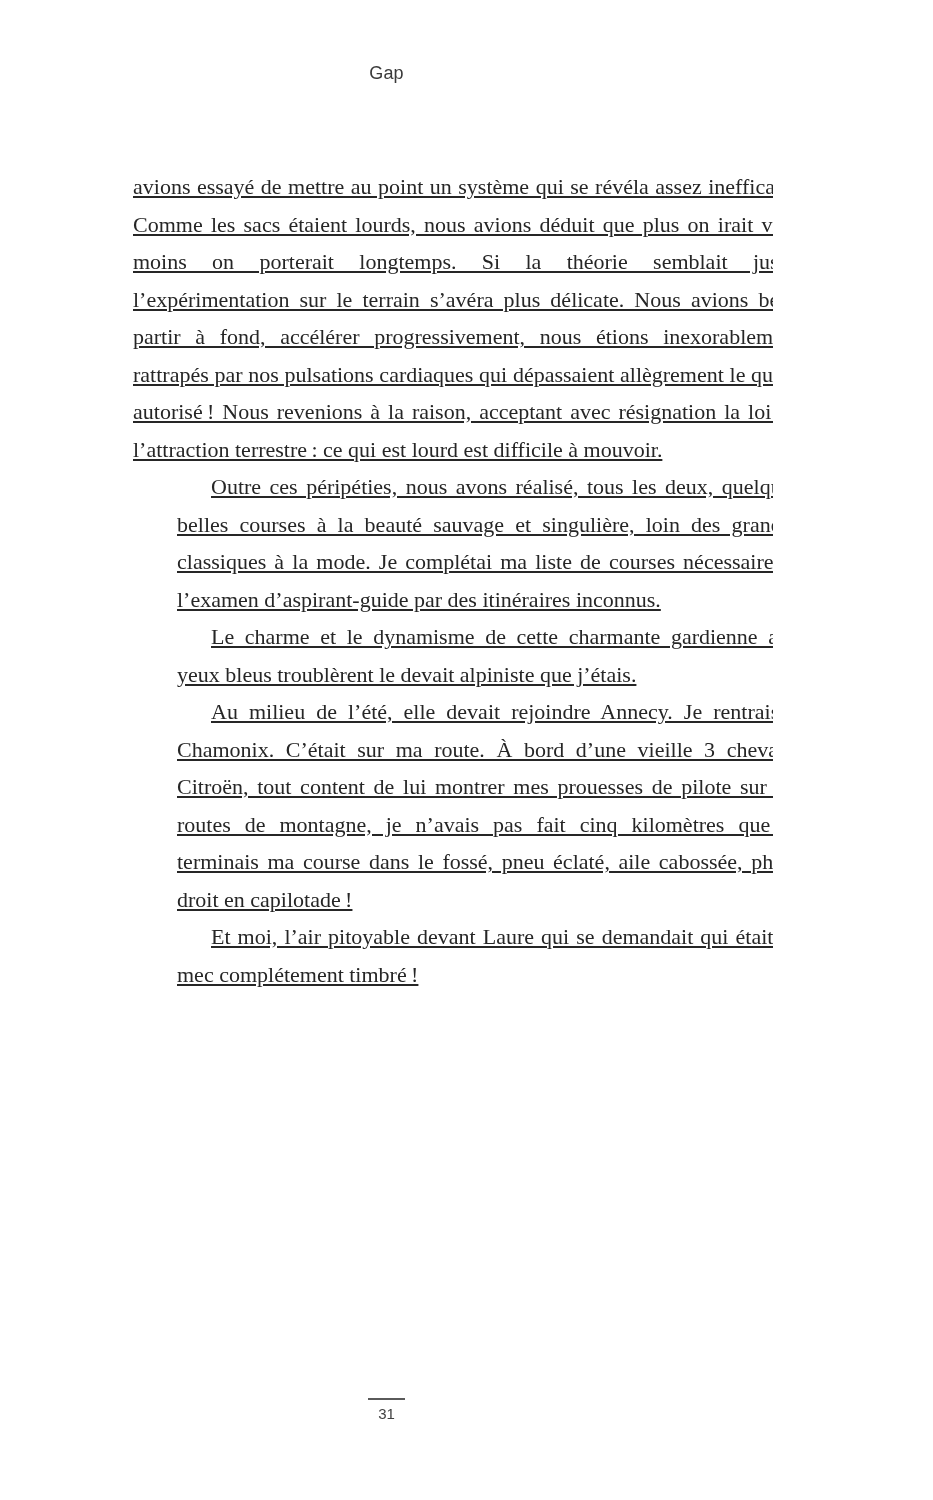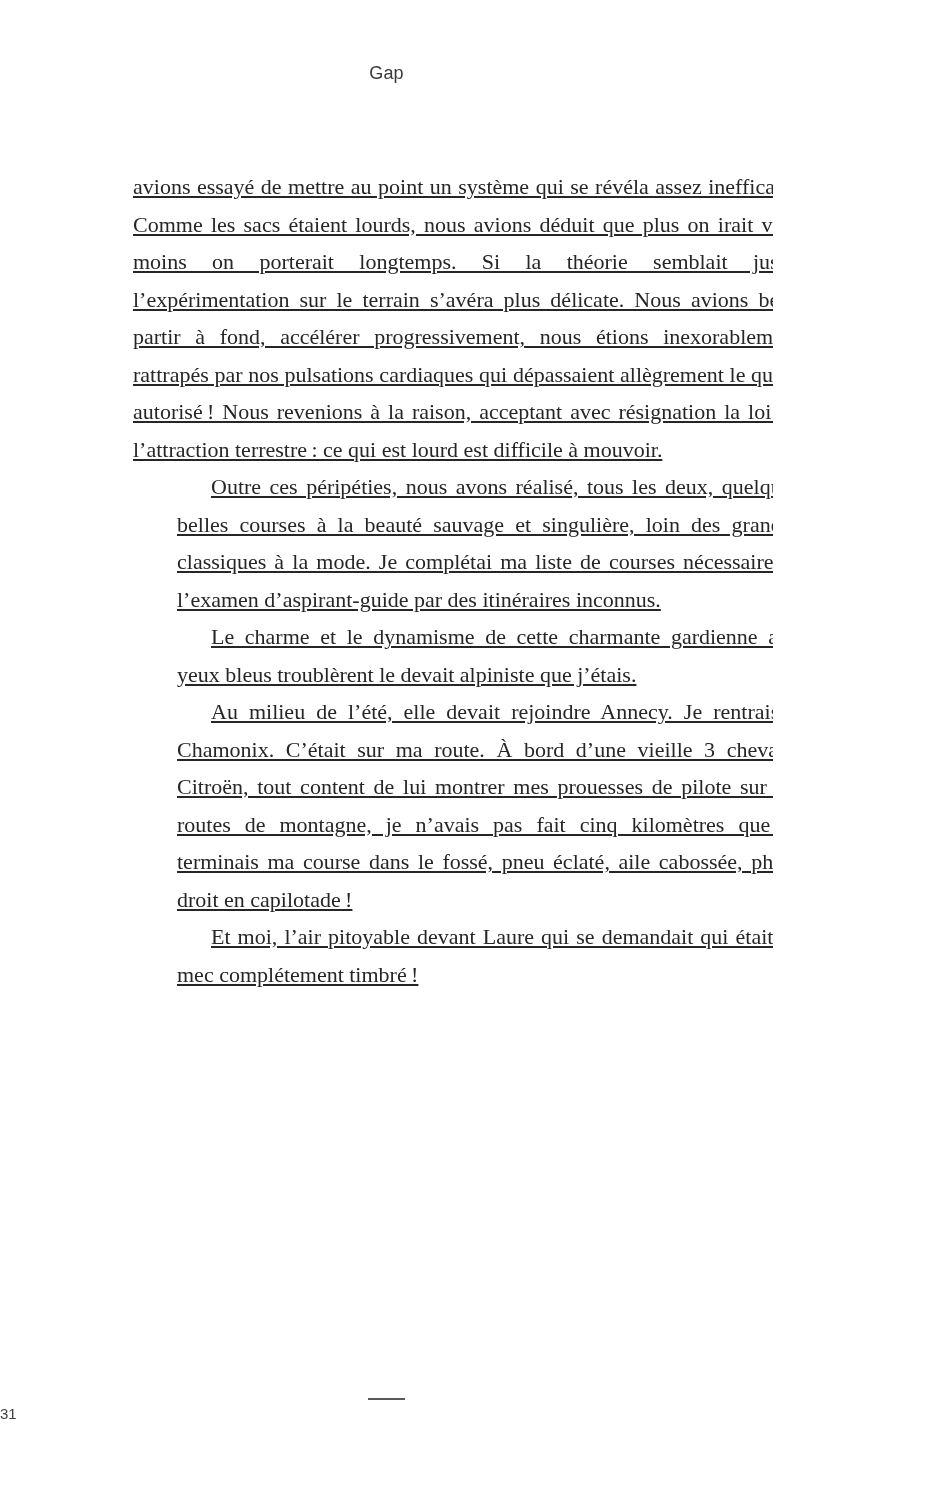--- a/index.html
+++ b/index.html
@@ -48,20 +48,21 @@
     margin-left: 44px;
   }
   .body-text p.section-gap {
     margin-top: 37.5px;
   }
   .page-footer {
     position: absolute;
     top: 1398px;
     left: 0;
     width: 100%;
+    text-align: center;
   }
   .footer-rule {
     width: 37px;
     height: 2px;
     background: #5a5a5a;
     margin: 0 auto 5px auto;
   }
   .page-number {
     font-family: "Liberation Sans", sans-serif;
     font-size: 15px;

